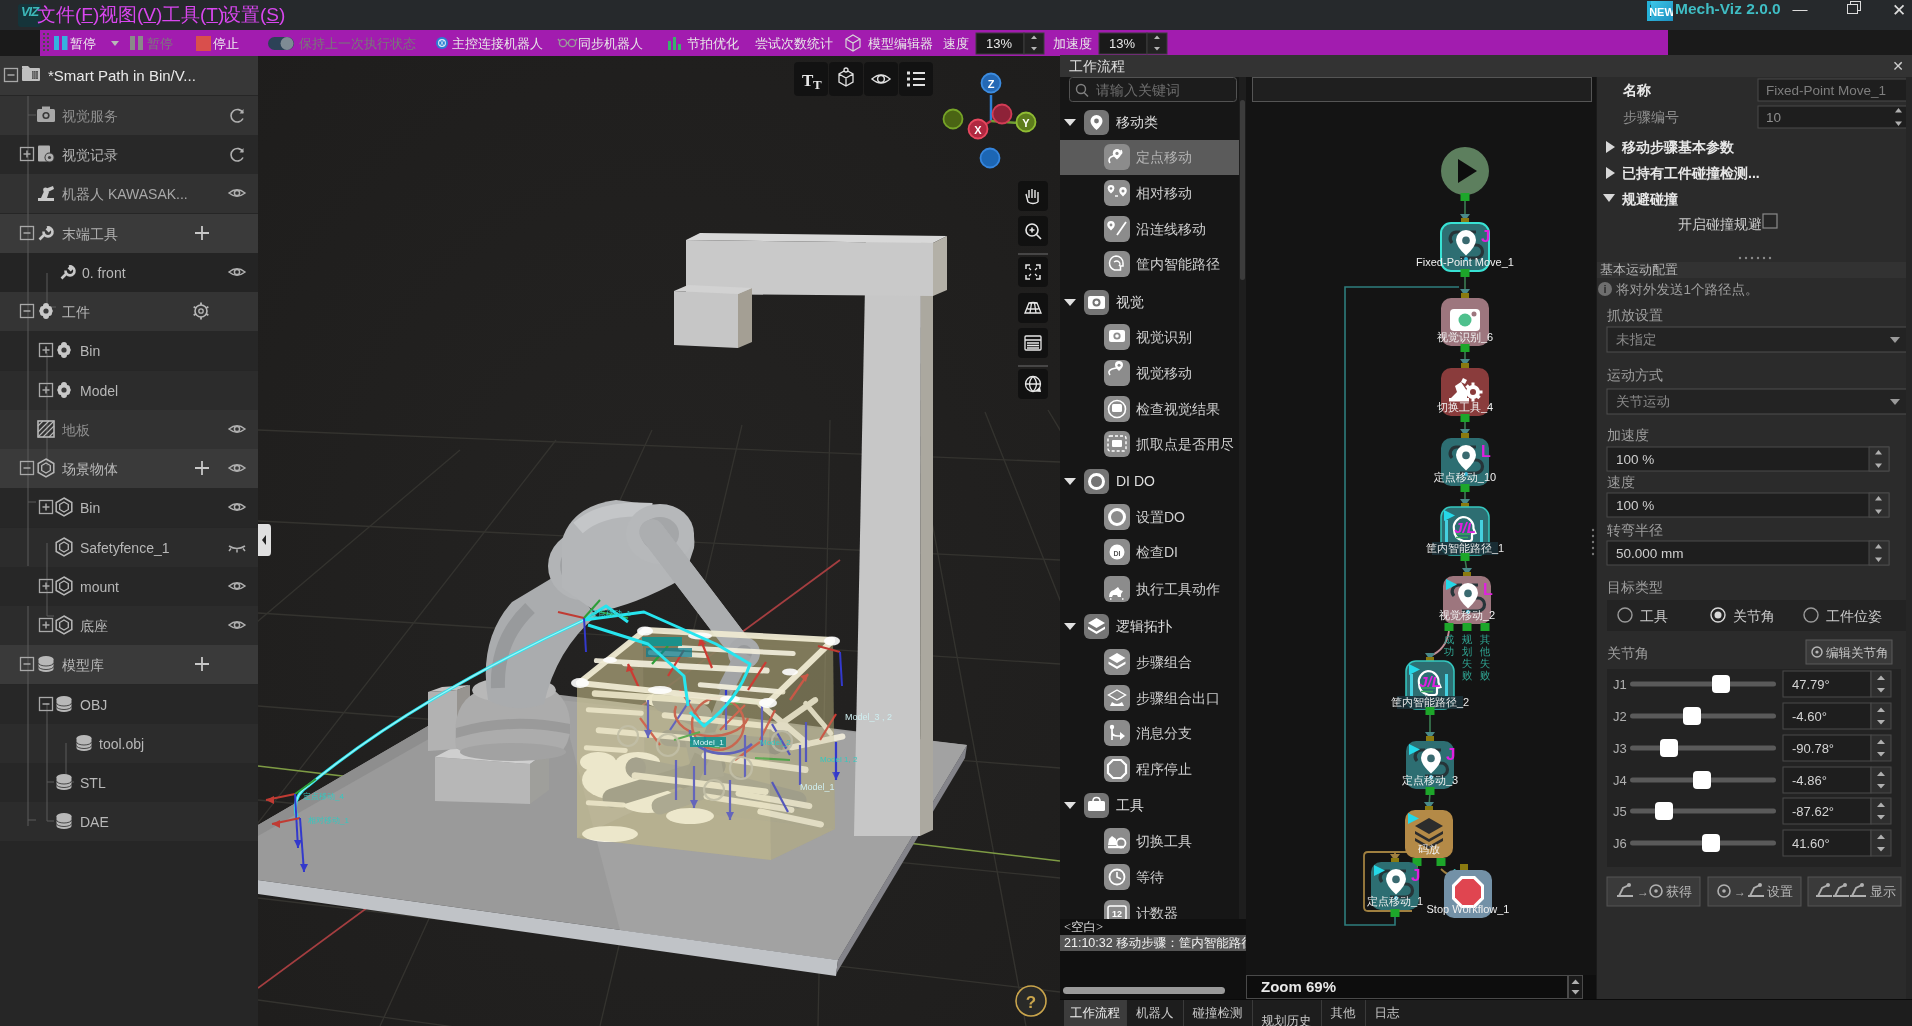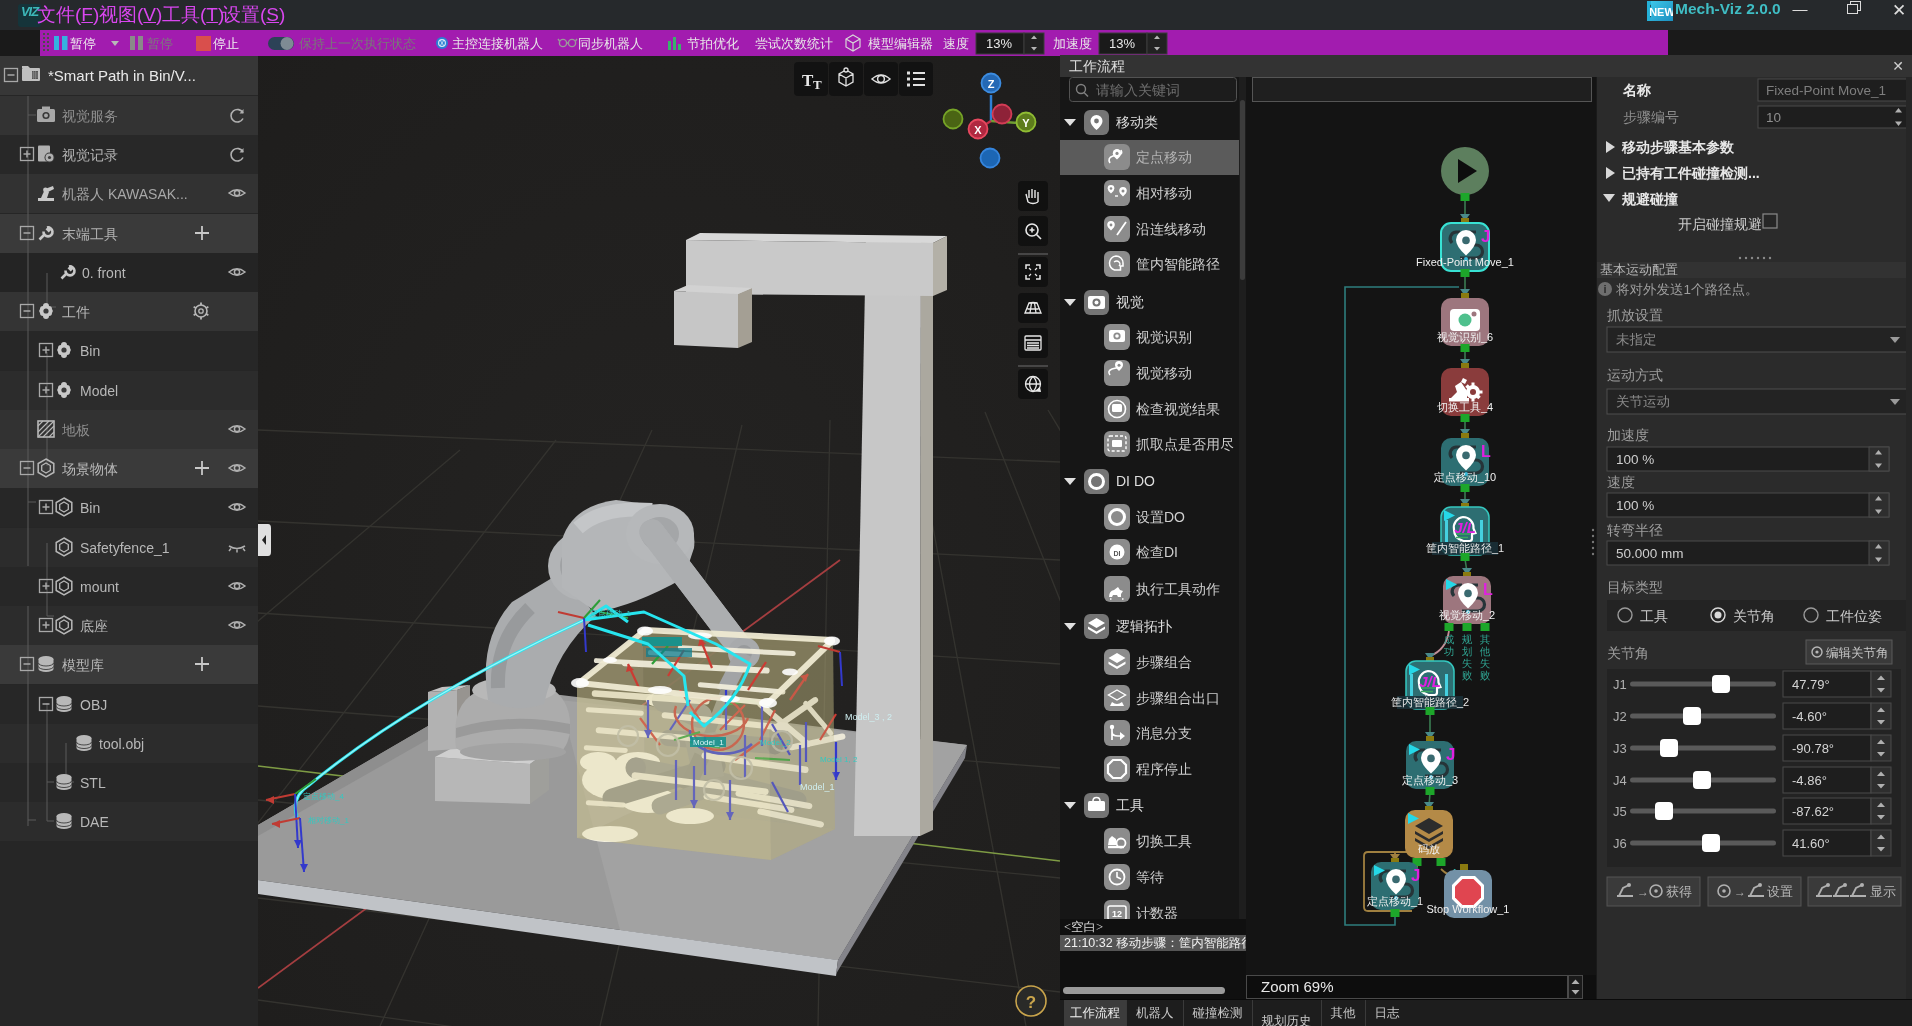--- a/index.html
+++ b/index.html
@@ -17,21 +17,21 @@
 
 #leftpanel { left:0; top:56px; width:258px; height:970px; background:#262626; overflow:hidden; }
 
 
 #viewport { left:258px; top:56px; width:802px; height:970px; background:#232323; overflow:hidden; }
 #docktitle { left:1060px; top:55px; width:852px; height:22px; background:#333333; color:#e0e0e0; font-size:14px; }
 #steplist { left:1060px; top:77px; width:186px; height:842px; background:#161616; overflow:hidden; }
 #flowcanvas { left:1246px; top:77px; width:350px; height:898px; background:#111111; overflow:hidden; }
 #rightpanel { left:1597px; top:77px; width:315px; height:922px; background:#2b2b2b; overflow:hidden; }
 #logbox { left:1060px; top:919px; width:186px; height:80px; background:#101010; }
-#zoombar { left:1246px; top:975px; width:350px; height:24px; background:#0f0f0f; }
+#zoombar { left:1246px; top:975px; width:350px; height:24px; background:#0f0f0f;font-weight:bold; }
 #bottomtabs { left:1060px; top:999px; width:852px; height:27px; background:#1d1d1d; border-top:1px solid #0a0a0a; }
 </style>
 </head>
 <body>
 <div id="app">
   <div class="abs" id="menubar">
     <div class="abs" style="left:18px; top:4px; width:23px; height:23px; background:#15343a; border-radius:3px; display:flex; align-items:flex-start; justify-content:center;">
       <span style="color:#3db8ba; font-size:13px; font-weight:bold; font-style:italic; letter-spacing:-1px;">VIZ</span>
     </div>
     <span class="menu-item" style="position:absolute; left:37px;">文件(<u>F</u>)</span>

